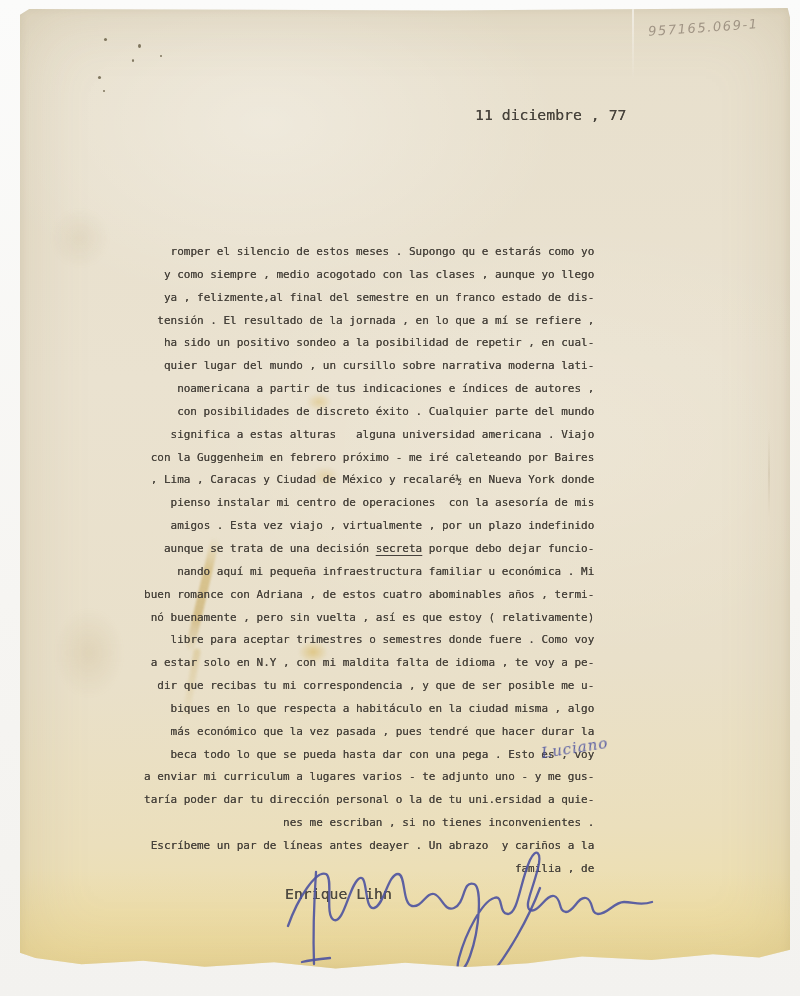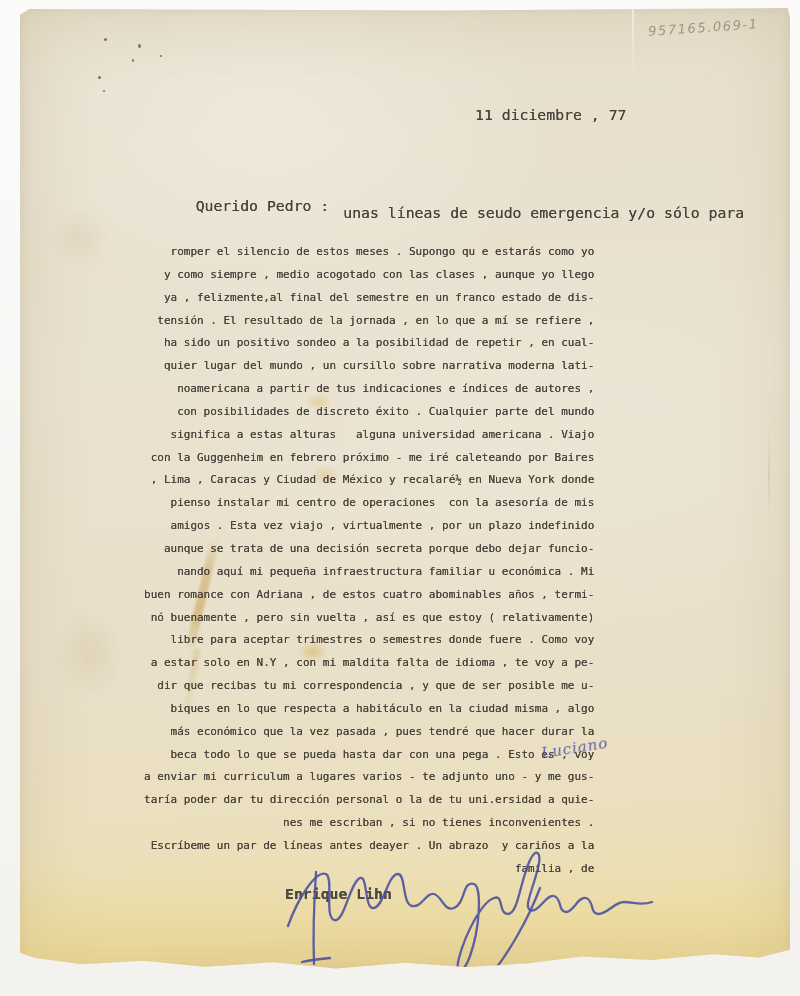--- a/index.html
+++ b/index.html
@@ -22,28 +22,28 @@
     position:absolute;left:628px;top:12px;transform:rotate(-4deg);
     font-family:"DejaVu Sans",sans-serif;font-style:italic;font-size:13px;
     letter-spacing:1.6px;color:#95897a;opacity:.85;
   }
   .date{position:absolute;left:455px;top:98px;font-size:14.8px;}
   .greeting-row{position:absolute;left:140px;top:172px;font-size:14.8px;}
   .greeting{display:inline-block;}
   .greeting-cont{display:inline-block;margin-left:14px;position:relative;top:7px;}
   .body-lines{position:absolute;left:124px;top:233px;font-size:11px;line-height:22.85px;}
   .body-lines .line{white-space:pre;}
-  .u-ink{text-decoration-color:#46423c;text-underline-offset:3px;}
+  .u-ink{text-decoration:underline;text-decoration-color:#46423c;text-underline-offset:3px;}
   .u-blue{text-decoration-color:#4c52a0;text-decoration-thickness:1.5px;text-underline-offset:3px;}
   .annotation{
     position:absolute;left:521px;top:731px;transform:rotate(-9deg);
     font-family:"DejaVu Serif",serif;font-style:italic;font-size:15px;
     color:#4c52a0;letter-spacing:1px;opacity:.9;filter:blur(.2px);
   }
-  .typed-name{position:absolute;left:265px;top:877px;font-size:14.8px;color:#4d4941;font-weight:bold;}
+  .typed-name{position:absolute;left:265px;top:877px;font-size:14.8px;color:#4d4941;}
   .signature{position:absolute;left:212px;top:836px;width:440px;height:140px;}
   .signature path{fill:none;stroke:#4c52a0;stroke-width:2.3;stroke-linecap:round;stroke-linejoin:round;opacity:.9;}
   .stain{position:absolute;border-radius:50%;pointer-events:none;}
   .streak{
     position:absolute;left:178px;top:528px;width:9px;height:116px;
     transform:rotate(13deg);border-radius:5px;
     background:linear-gradient(180deg,rgba(203,172,92,.0),rgba(203,172,92,.55) 30%,rgba(190,156,74,.5) 70%,rgba(203,172,92,.05));
     filter:blur(1.2px);
   }
   .streak2{
@@ -83,23 +83,20 @@
   <div class="stain blob-b"></div>
   <div class="stain blob-c"></div>
   <div class="stain blob-d"></div>
   <div class="stain blob-e"></div>
   <div class="bottom-tint"></div>
 
   <div class="catalog">957165.069-1</div>
 
   <div class="date typed">11 diciembre , 77</div>
 
-  <div class="greeting-row typed">
-    <span class="greeting">Querido Pedro :</span><span class="greeting-cont">unas líneas de seudo emergencia y/o sólo para</span>
-  </div>
 
   <div class="body-lines typed"><div class="line">romper el silencio de estos meses . Supongo qu e estarás como yo</div><div class="line">y como siempre , medio acogotado con las clases , aunque yo llego</div><div class="line">ya , felizmente,al final del semestre en un franco estado de dis-</div><div class="line">tensión . El resultado de la jornada , en lo que a mí se refiere ,</div><div class="line">ha sido un positivo sondeo a la posibilidad de repetir , en cual-</div><div class="line">quier lugar del mundo , un cursillo sobre narrativa moderna lati-</div><div class="line">noamericana a partir de tus indicaciones e índices de autores ,</div><div class="line">con posibilidades de discreto éxito . Cualquier parte del mundo</div><div class="line">significa a estas alturas   alguna universidad americana . Viajo</div><div class="line">con la Guggenheim en febrero próximo - me iré caleteando por Baires</div><div class="line">, Lima , Caracas y Ciudad de México y recalaré½ en Nueva York donde</div><div class="line">pienso instalar mi centro de operaciones  con la asesoría de mis</div><div class="line">amigos . Esta vez viajo , virtualmente , por un plazo indefinido</div><div class="line"><span>aunque se trata de una decisión </span><span class="u-ink">secreta</span><span> porque debo dejar funcio-</span></div><div class="line">nando aquí mi pequeña infraestructura familiar u económica . Mi</div><div class="line">buen romance con Adriana , de estos cuatro abominables años , termi-</div><div class="line">nó buenamente , pero sin vuelta , así es que estoy ( relativamente)</div><div class="line">libre para aceptar trimestres o semestres donde fuere . Como voy</div><div class="line">a estar solo en N.Y , con mi maldita falta de idioma , te voy a pe-</div><div class="line">dir que recibas tu mi correspondencia , y que de ser posible me u-</div><div class="line">biques en lo que respecta a habitáculo en la ciudad misma , algo</div><div class="line">más económico que la vez pasada , pues tendré que hacer durar la</div><div class="line"><span>beca todo lo que se pueda hasta dar con una pega . Esto </span><span class="u-blue">es</span><span> , voy</span></div><div class="line"><span>a enviar mi curriculum a lugares varios - te </span><span class="u-blue">adjunto uno</span><span> - y me gus-</span></div><div class="line">taría poder dar tu dirección personal o la de tu uni.ersidad a quie-</div><div class="line">nes me escriban , si no tienes inconvenientes .</div><div class="line">Escríbeme un par de líneas antes deayer . Un abrazo  y cariños a la</div><div class="line">familia , de</div></div>
 
   <div class="annotation">Luciano</div>
 
   <div class="typed-name typed">Enrique Lihn</div>
 
   <svg class="signature" viewBox="0 0 440 140" aria-label="">
     <path d="M84,28 C82,58 81,92 82,120"></path>
     <path d="M70,118 C78,116 88,115 98,114"></path>

